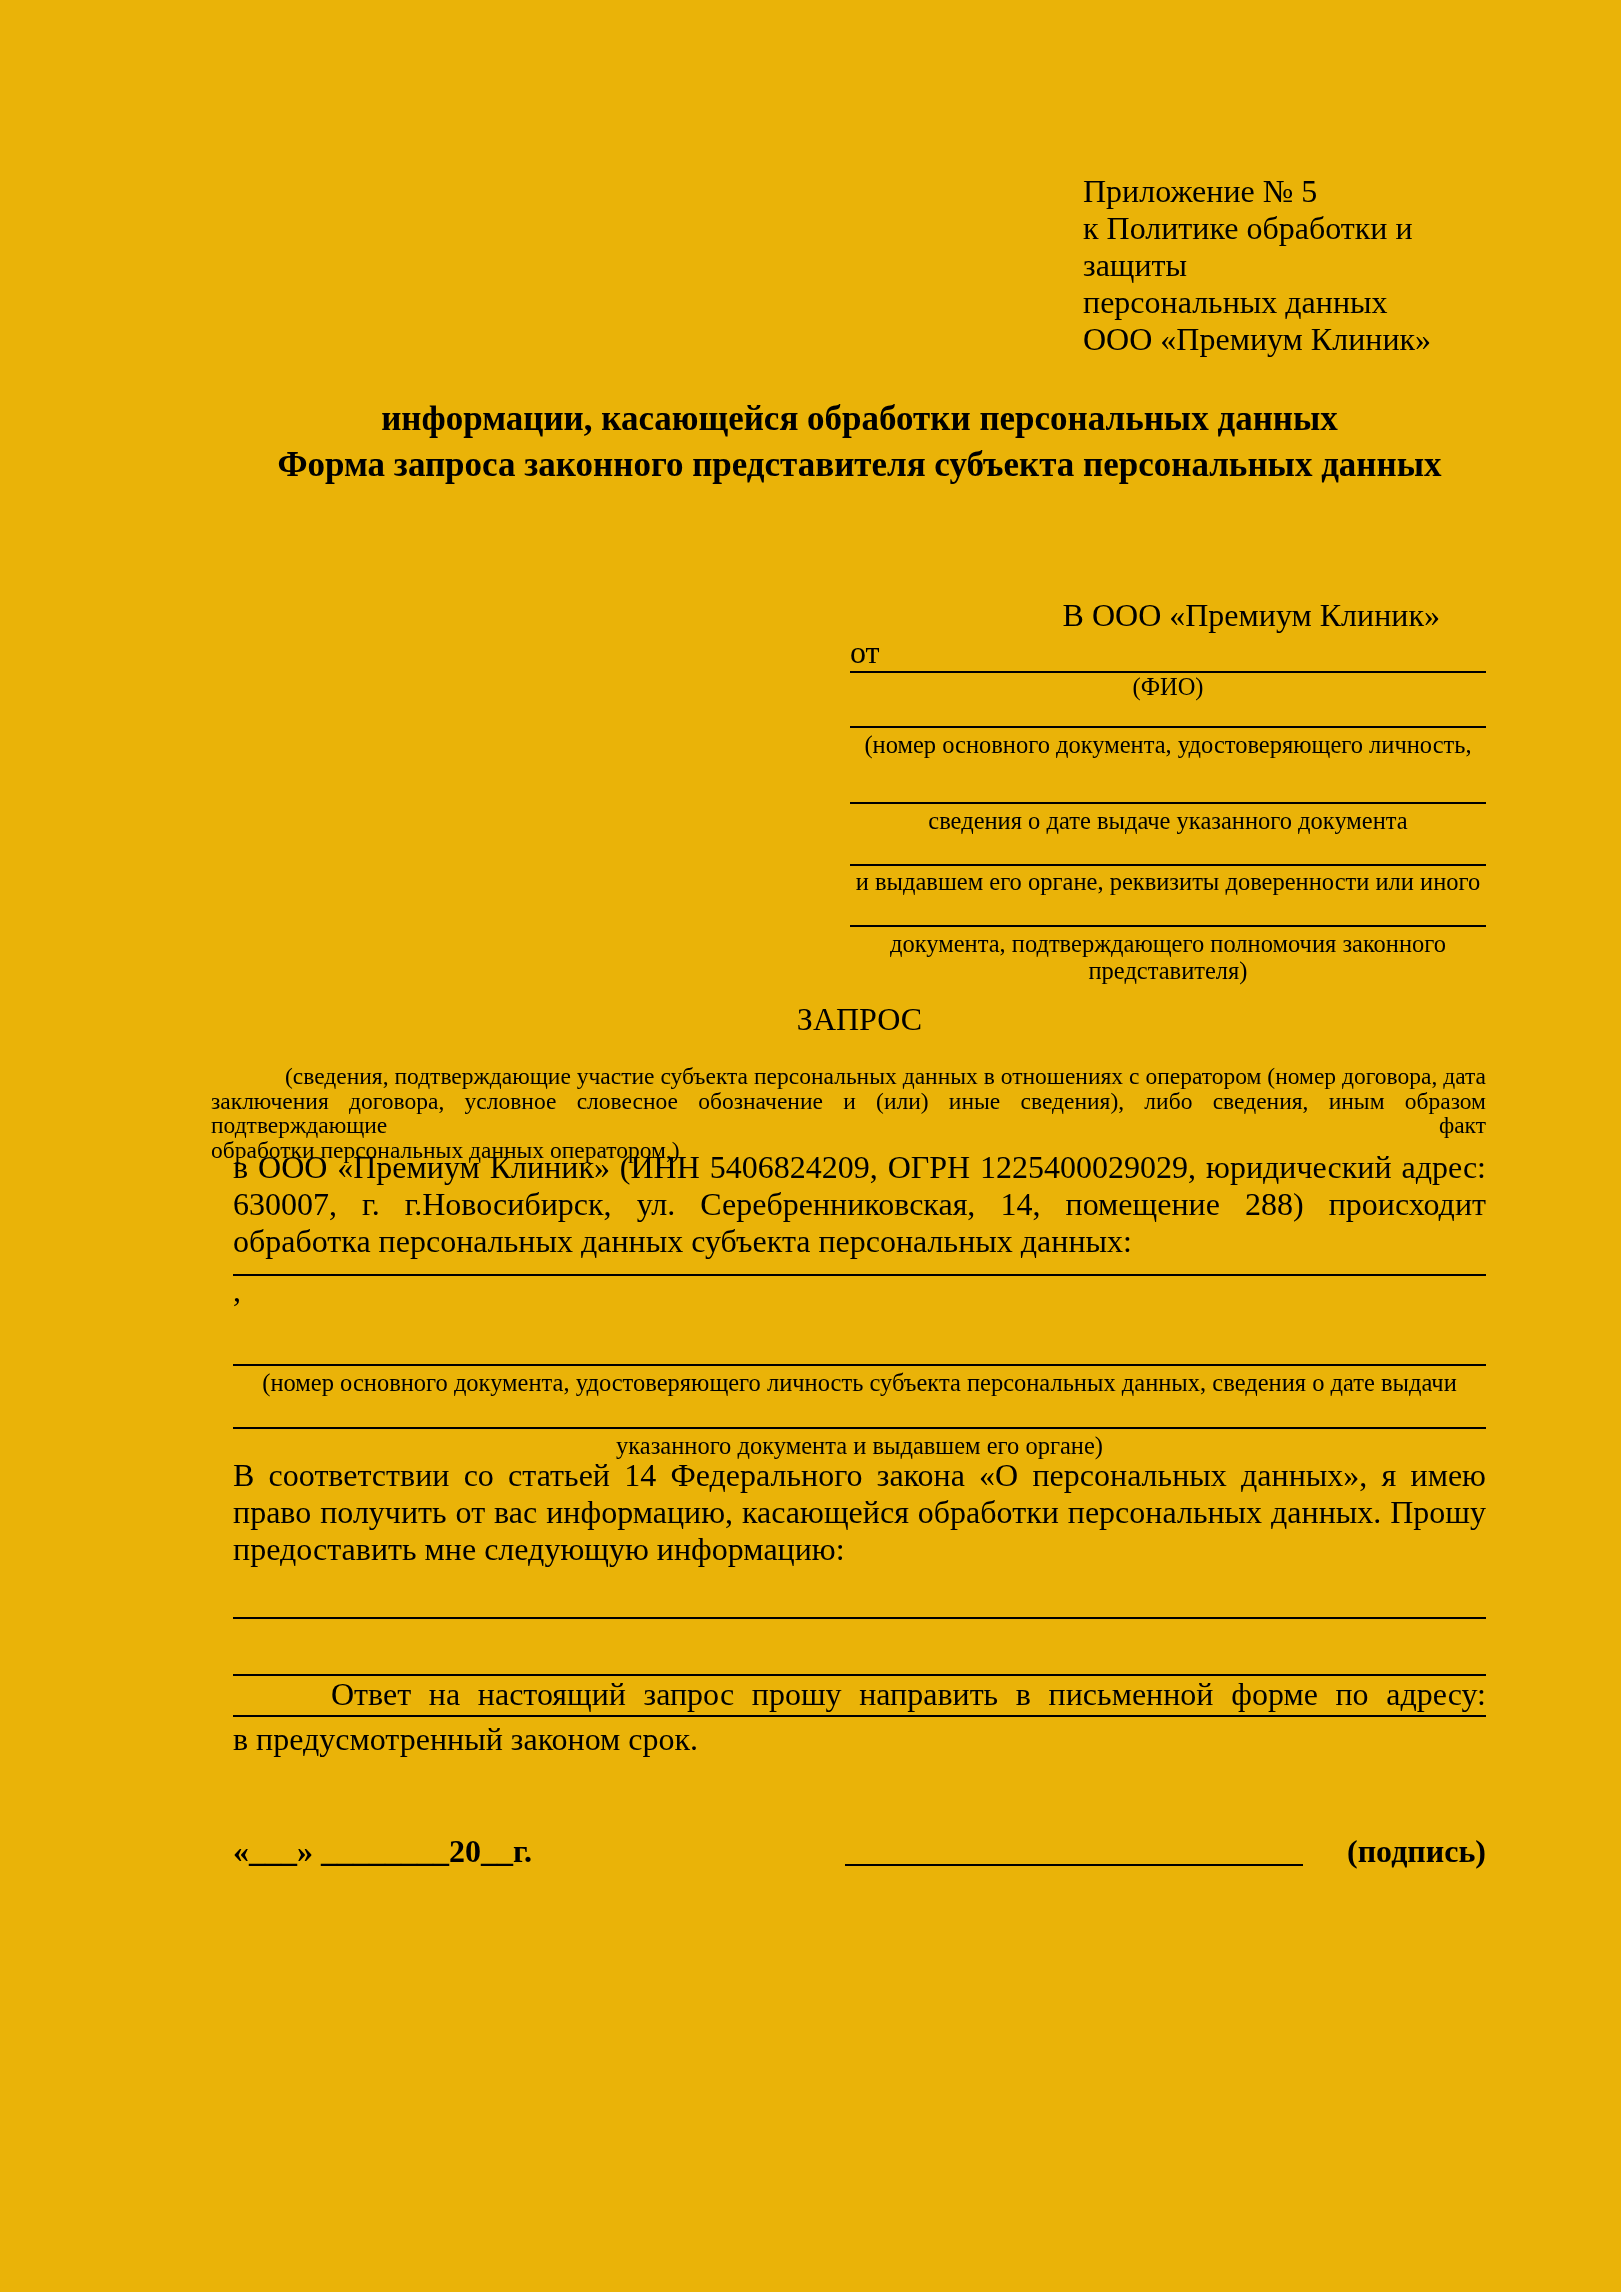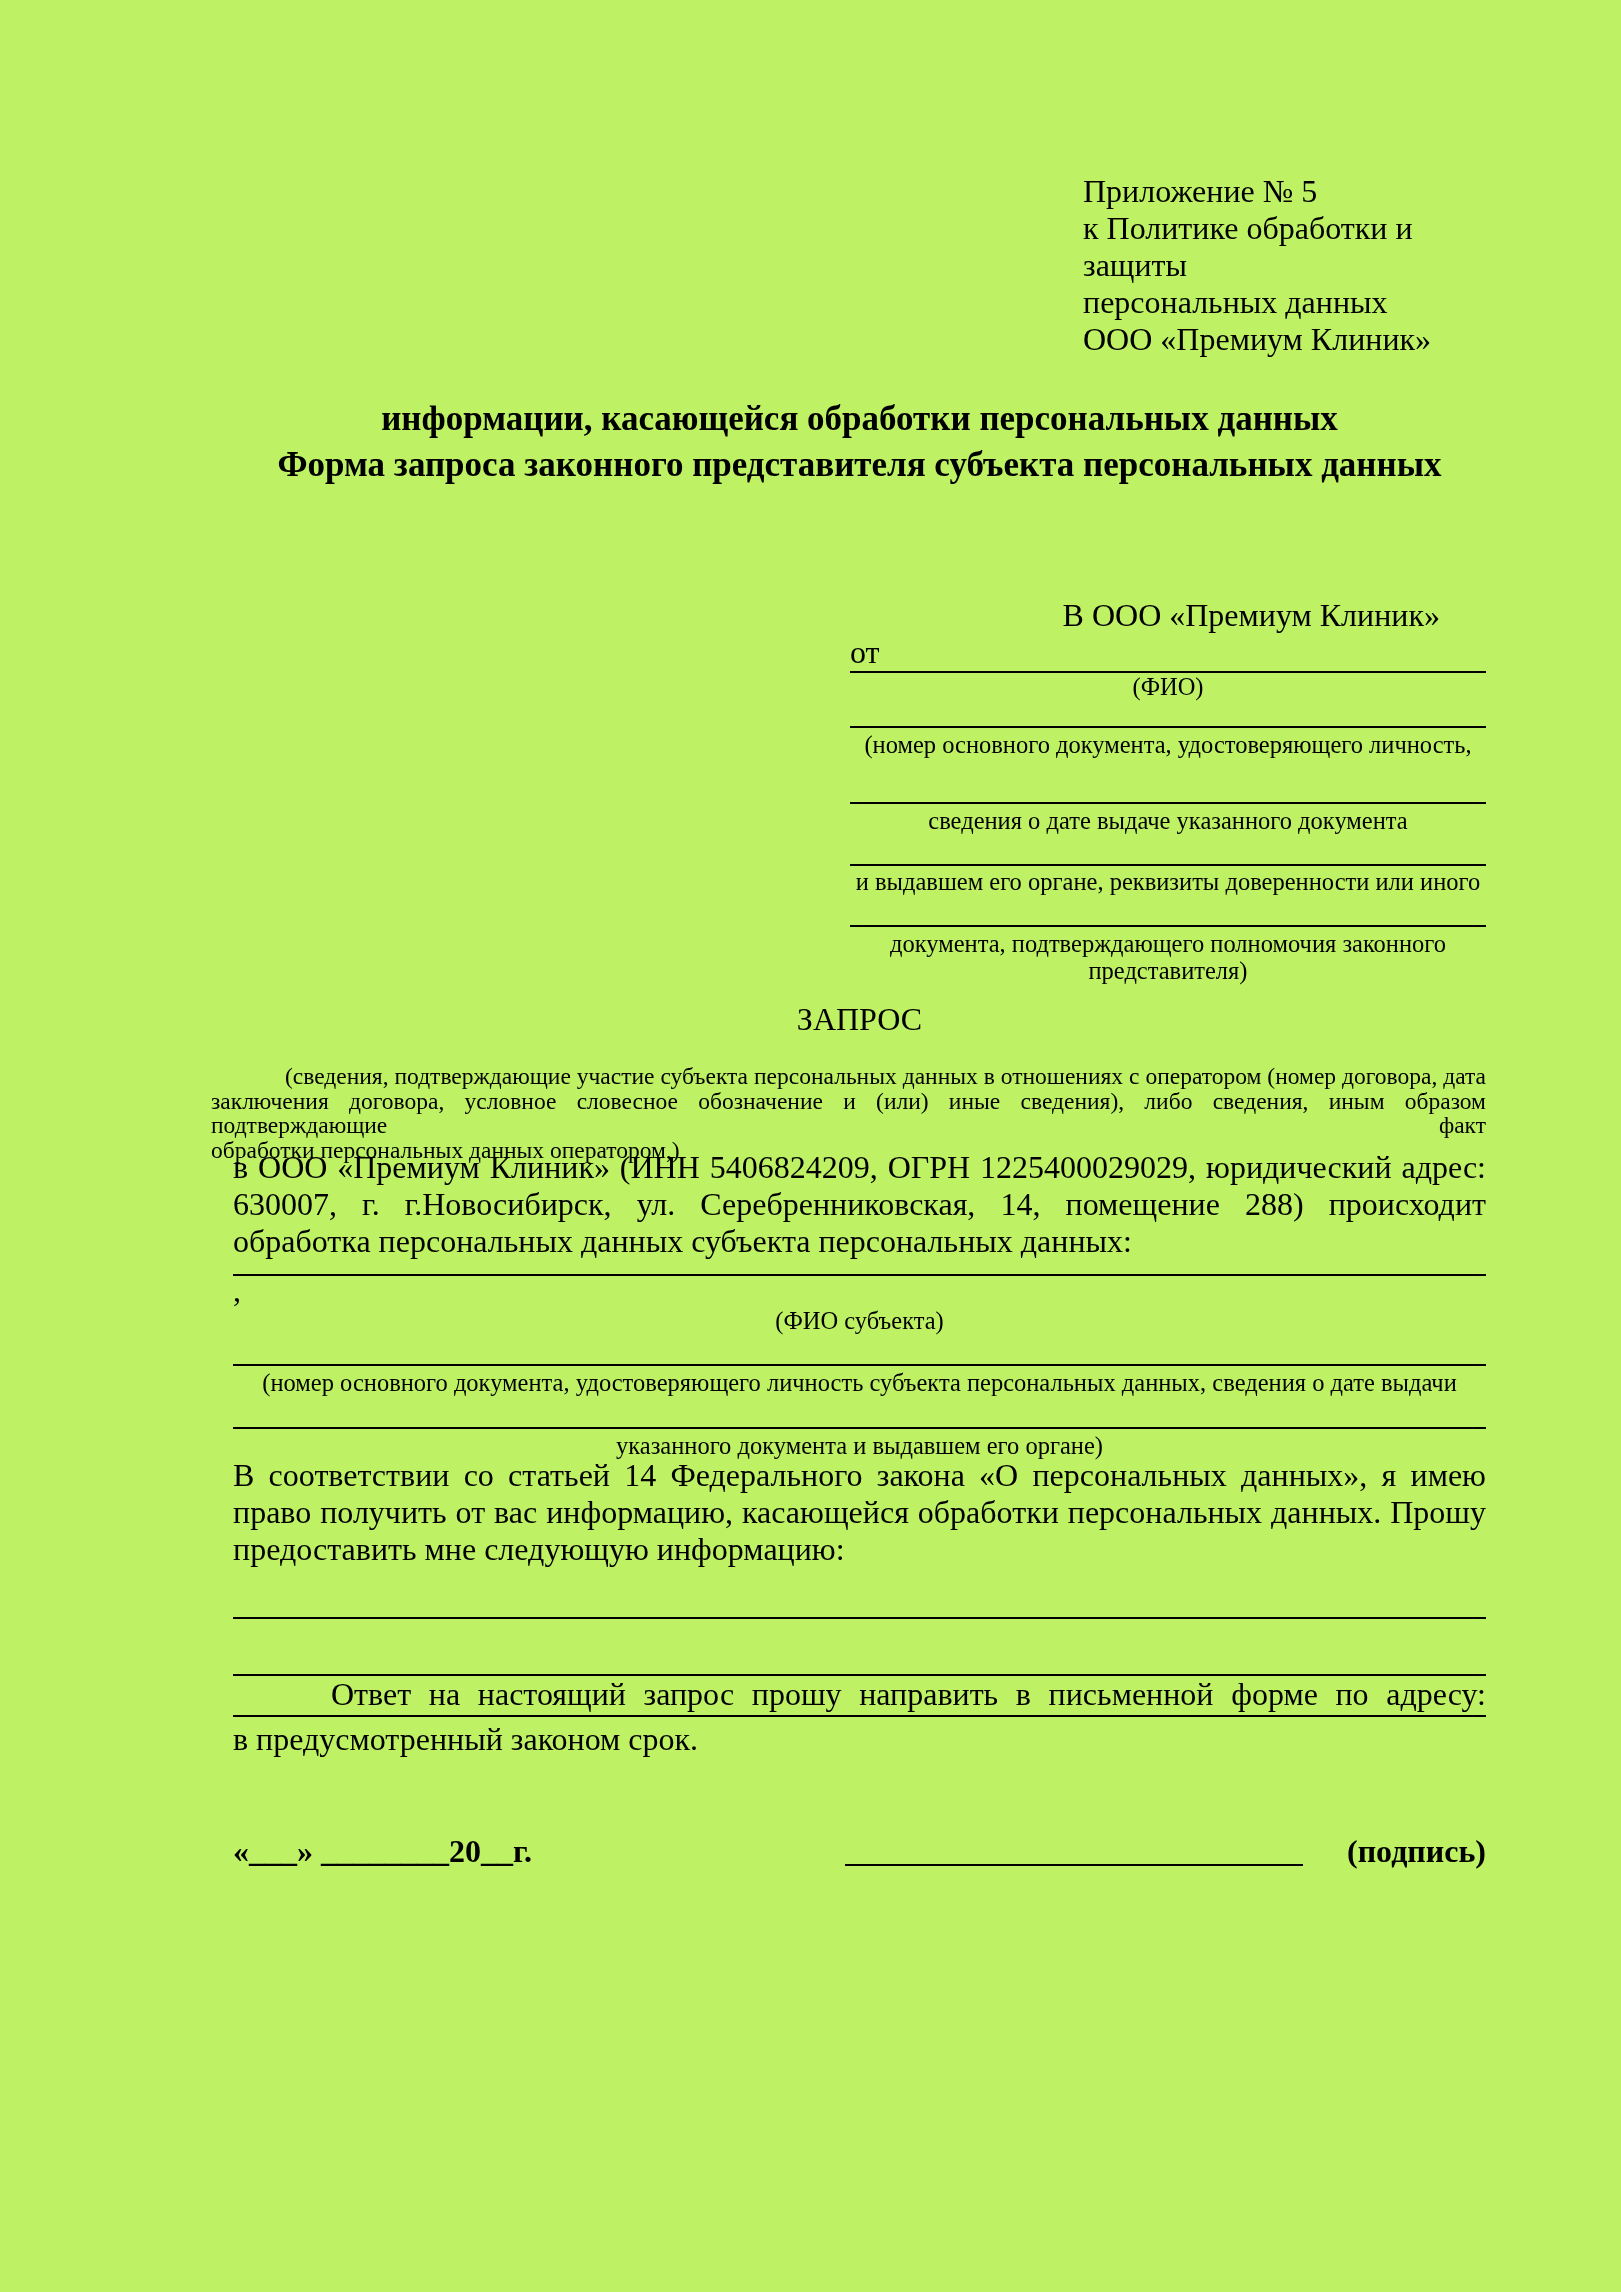--- a/index.html
+++ b/index.html
@@ -1,19 +1,19 @@
 <!DOCTYPE html>
 <html><head>
 <meta charset="utf-8">
 <style>
   html,body{margin:0;padding:0;background:#ffffff;}
   .page{
     position:relative;
     width:1621px;height:2293px;
-    background:#bef264;color:#000;
+    background:#eab308;color:#000;
     font-family:"Liberation Serif", serif;
     overflow:hidden;
   }
   .abs{position:absolute;}
   .fs-body{font-size:32px;line-height:37px;}
   .fs-cap{font-size:24.5px;line-height:26.5px;}
   .fs-fn{font-size:23.5px;line-height:24.5px;}
   .center{text-align:center;}
   .bold{font-weight:bold;}
   .jl{text-align:justify;text-align-last:justify;}
@@ -110,21 +110,20 @@
   <div class="abs op-par fs-body">
     <div class="jl">в ООО «Премиум Клиник» (ИНН 5406824209, ОГРН 1225400029029, юридический адрес:</div>
     <div class="jl">630007, г. г.Новосибирск, ул. Серебренниковская, 14, помещение 288) происходит</div>
     <div>обработка персональных данных субъекта персональных данных:</div>
   </div>
 
   <div class="abs subj-fio-row row">
     <span class="fill"></span>
     <span class="comma">,</span>
   </div>
-  <div class="abs subj-fio-cap center fs-cap">(ФИО субъекта)</div>
 
   <div class="abs docline1 hline"></div>
   <div class="abs doccap1 center fs-cap">(номер основного документа, удостоверяющего личность субъекта персональных данных, сведения о дате выдачи</div>
 
   <div class="abs docline2 hline"></div>
   <div class="abs doccap2 center fs-cap">указанного документа и выдавшем его органе)</div>
 
   <div class="abs law-par fs-body">
     <div class="jl">В соответствии со статьей 14 Федерального закона «О персональных данных», я имею</div>
     <div class="jl">право получить от вас информацию, касающейся обработки персональных данных. Прошу</div>

